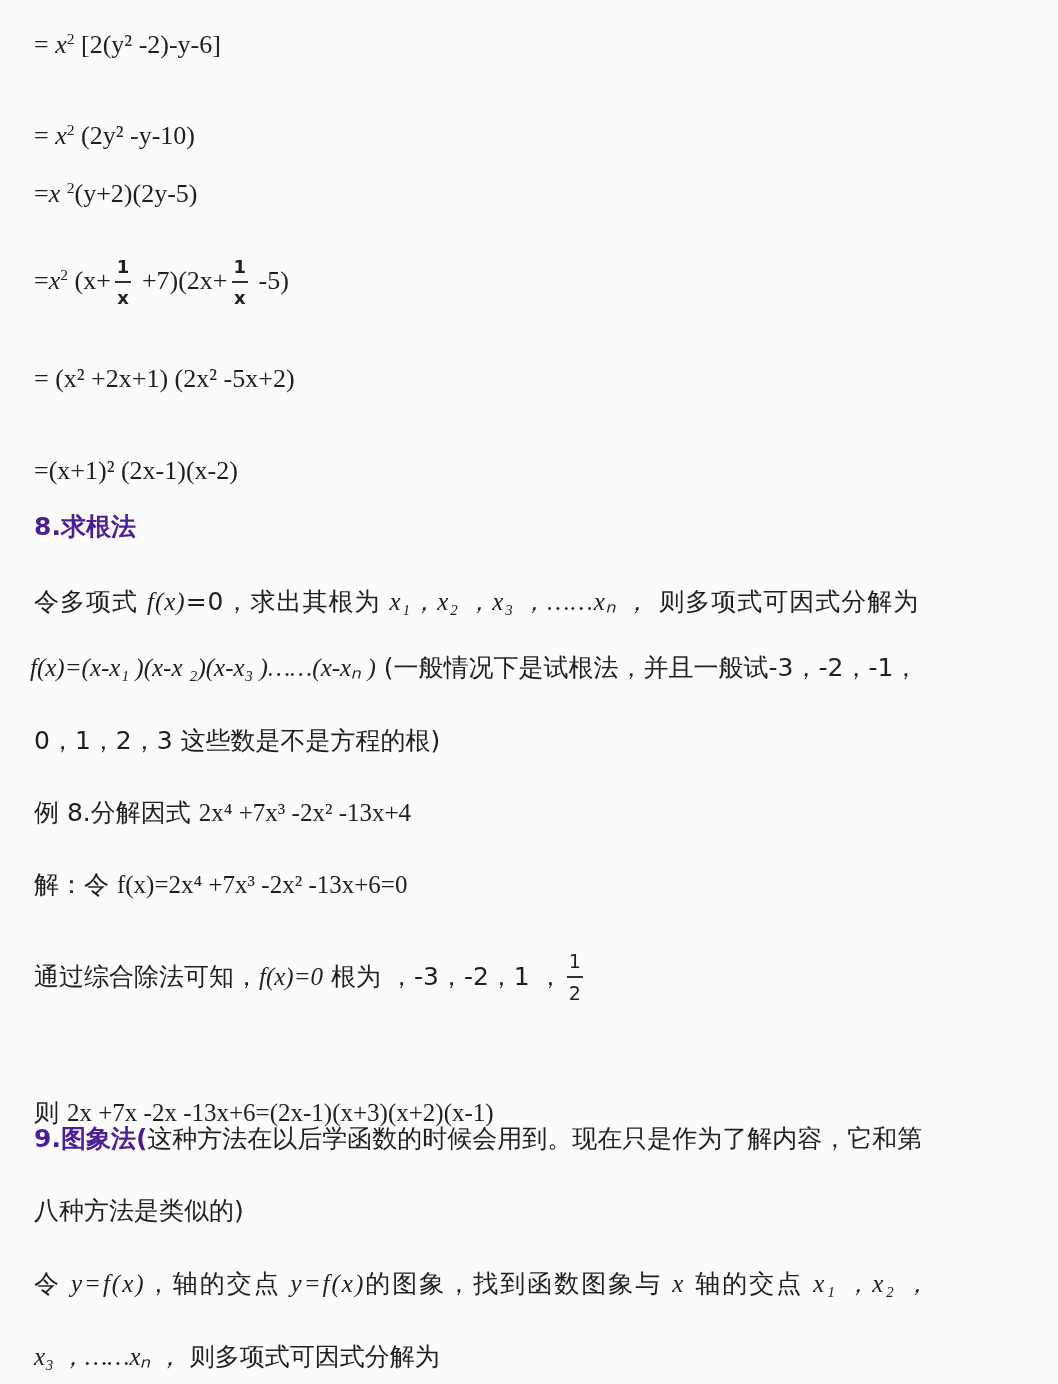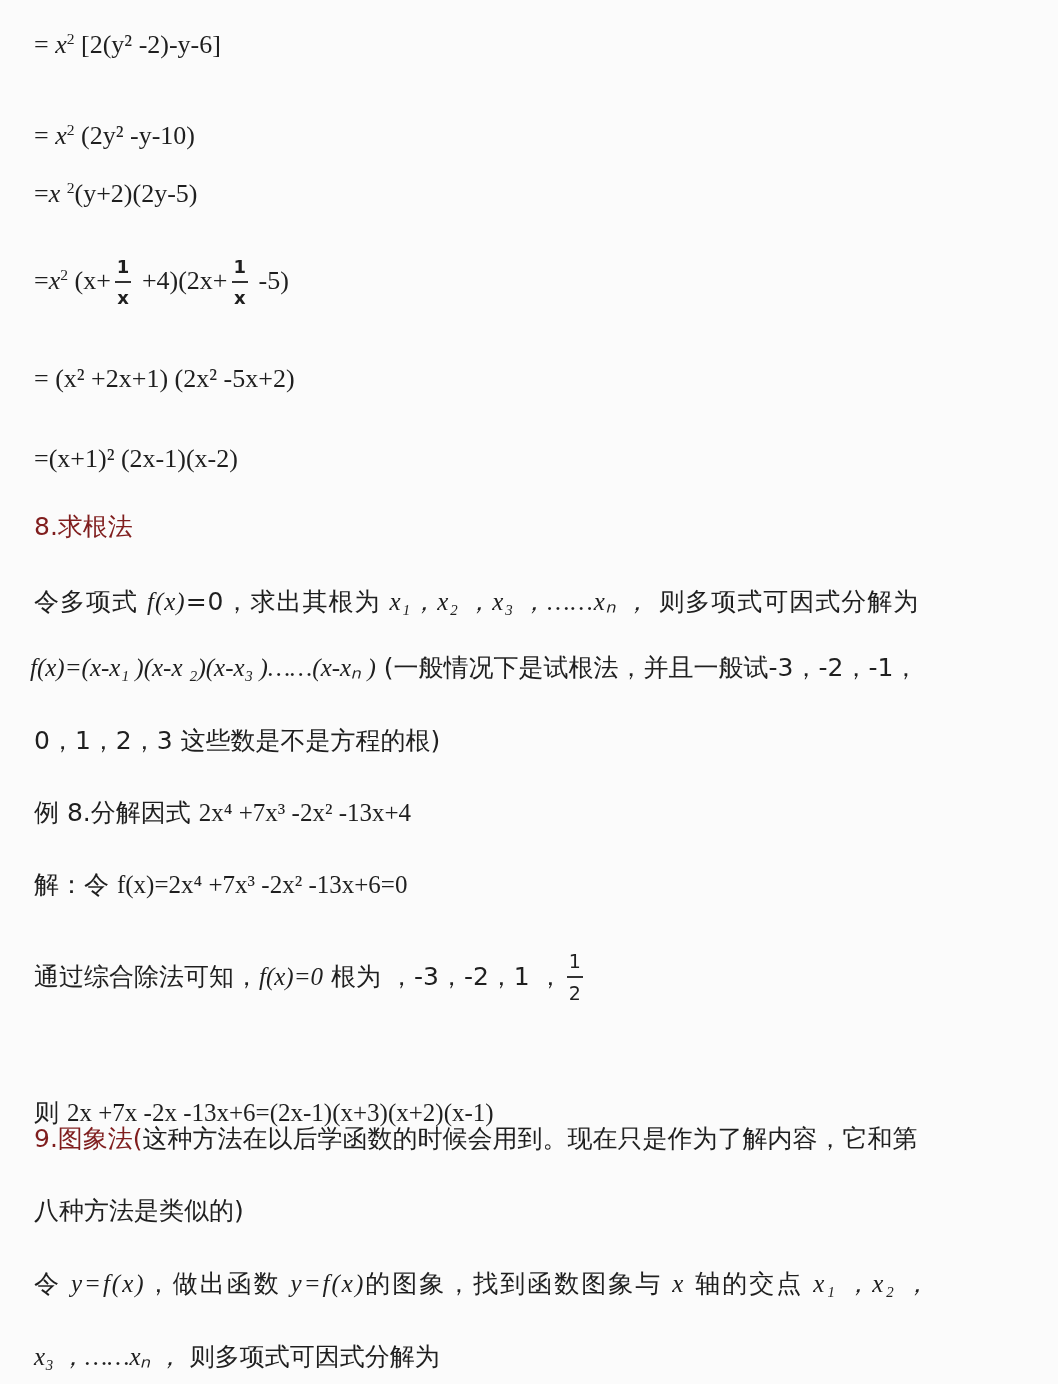--- a/index.html
+++ b/index.html
@@ -14,21 +14,21 @@
     position: absolute;
     left: 34px;
     font-size: 26px;
     white-space: nowrap;
     line-height: 1;
   }
   .math { font-family: "Liberation Serif", serif; }
   .cjk { font-family: "DejaVu Sans", sans-serif; font-size: 25px; }
   .it { font-style: italic; }
   sup { font-size: 0.6em; vertical-align: 0.6em; line-height: 0; }
-  .heading { color: #7f1d1d; font-weight: normal; }
+  .heading { color: #4c1d95; font-weight: bold; }
   .frac {
     display: inline-flex; flex-direction: column; align-items: center;
     vertical-align: middle; font-family: "DejaVu Sans", sans-serif; font-weight: bold;
     font-size: 18px; line-height: 1.05; margin: 0 4px;
   }
   .frac .num { border-bottom: 2px solid #333; padding: 0 2px 4px 2px; }
   .frac .den { padding-top: 6px; }
   .frac.light { font-weight: normal; font-size: 19px; }
 </style>
 </head>
@@ -40,27 +40,27 @@
 <div class="line math" style="top:123px">
   <span>= </span><span class="it">x</span><sup>2</sup><span> (2y² -y-10)</span>
 </div>
 <div class="line math" style="top:181px">
   <span>=</span><span class="it">x </span><sup>2</sup><span>(y+2)(2y-5)</span>
 </div>
 <div class="line math" style="top:258px">
   <span>=</span><span class="it">x</span><sup>2</sup><span> (x+</span><span class="frac">
       <span class="num">1</span>
       <span class="den">x</span>
-    </span><span> +4)(2x+</span><span class="frac">
+    </span><span> +7)(2x+</span><span class="frac">
       <span class="num">1</span>
       <span class="den">x</span>
     </span><span> -5)</span>
 </div>
 <div class="line math" style="top:366px">= (x² +2x+1) (2x² -5x+2)</div>
-<div class="line math" style="top:446px">=(x+1)² (2x-1)(x-2)</div>
+<div class="line math" style="top:458px">=(x+1)² (2x-1)(x-2)</div>
 
 <div class="line cjk heading" style="top:514px">8.求根法</div>
 
 <div class="line cjk" style="top:589px; letter-spacing:1px">
   <span>令多项式 </span><span class="math it">f(x)</span><span>=0，求出其根为 </span><span class="math it">x₁，x₂ ，x₃ ，……xₙ ，</span> <span>则多项式可因式分解为</span>
 </div>
 
 <div class="line cjk" style="top:655px; left:30px">
   <span class="math it">f(x)=(x-x₁ )(x-x ₂)(x-x₃ )……(x-xₙ )</span><span> (一般情况下是试根法，并且一般试-3，-2，-1，</span>
 </div>
@@ -85,18 +85,18 @@
 <div class="line cjk" style="top:1100px">
   <span>则 </span><span class="math">2x +7x -2x -13x+6=(2x-1)(x+3)(x+2)(x-1)</span>
 </div>
 
 <div class="line cjk" style="top:1126px">
   <span class="heading">9.图象法(</span><span>这种方法在以后学函数的时候会用到。现在只是作为了解内容，它和第</span>
 </div>
 <div class="line cjk" style="top:1198px">八种方法是类似的)</div>
 
 <div class="line cjk" style="top:1271px; letter-spacing:2px">
-  <span>令 </span><span class="math it">y=f(x)</span><span>，做出函数 </span><span class="math it">y=f(x)</span><span>的图象，找到函数图象与 </span><span class="math it">x</span><span> 轴的交点 </span><span class="math it">x₁ ，x₂ ，</span>
+  <span>令 </span><span class="math it">y=f(x)</span><span>，轴的交点 </span><span class="math it">y=f(x)</span><span>的图象，找到函数图象与 </span><span class="math it">x</span><span> 轴的交点 </span><span class="math it">x₁ ，x₂ ，</span>
 </div>
 
 <div class="line cjk" style="top:1344px">
   <span class="math it">x₃ ，……xₙ ，</span> <span>则多项式可因式分解为</span>
 </div>
 
 </body></html>

